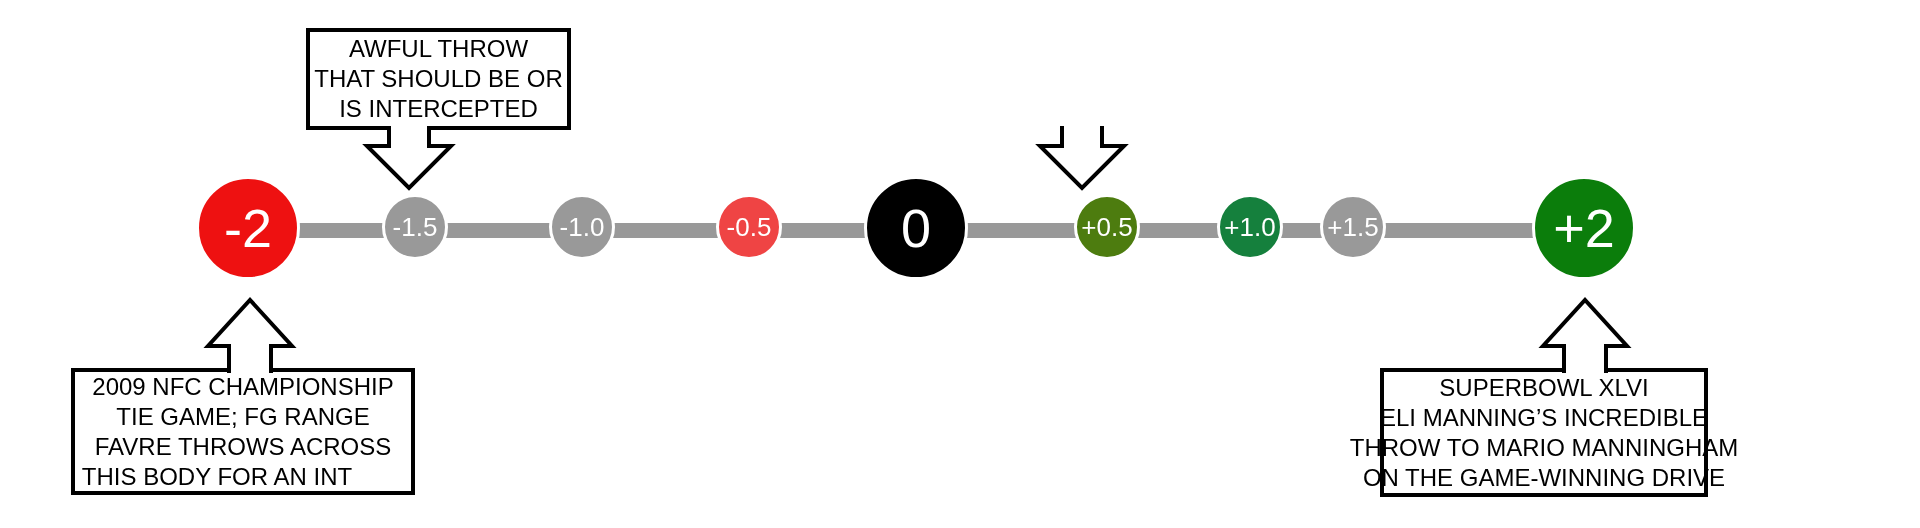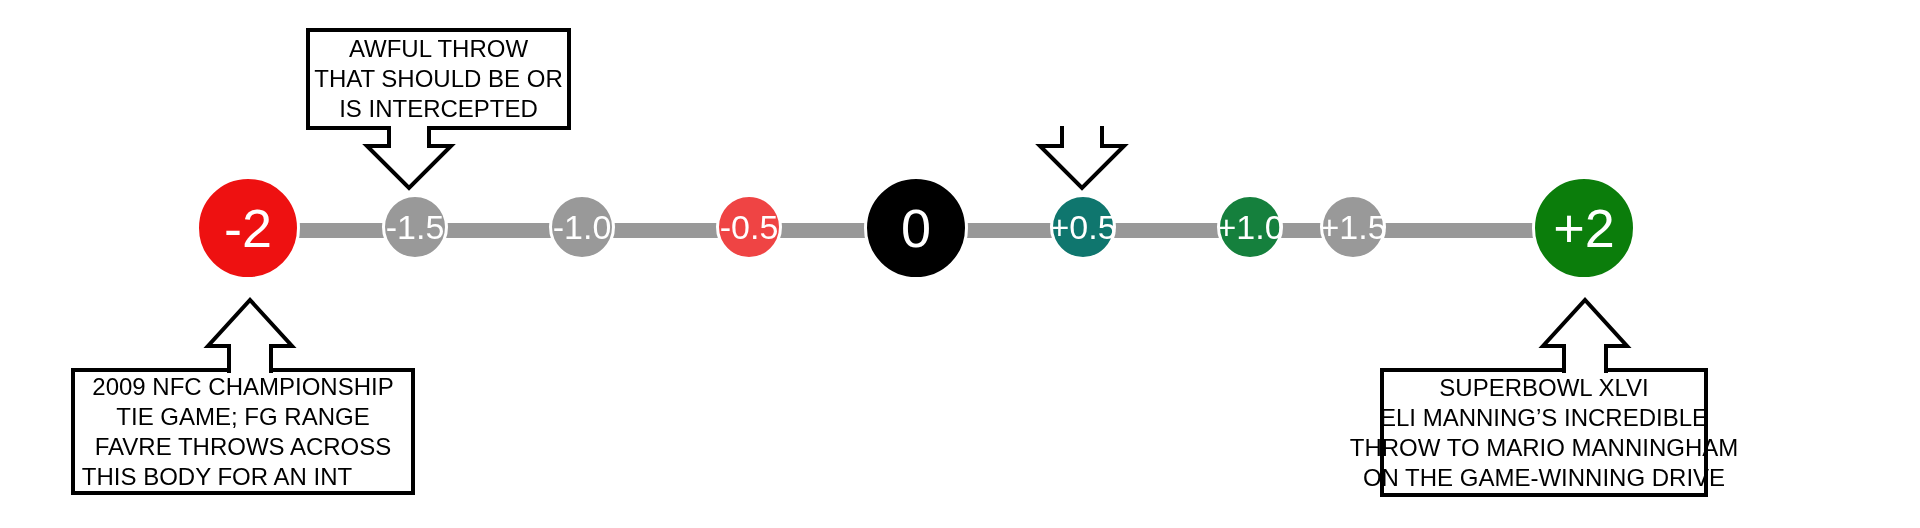--- a/index.html
+++ b/index.html
@@ -23,21 +23,21 @@
   .pt{
     position:absolute;
     border-radius:50%;
     display:flex;align-items:center;justify-content:center;
     color:#ffffff;
     z-index:2;
     border:3px solid #ffffff;
     box-sizing:border-box;
     line-height:1;
   }
-  .pt.minor{width:66px;height:66px;top:194px;font-size:34px;}
+  .pt.minor{width:66px;height:66px;top:194px;font-size:26px;}
   .pt.major{width:104px;height:104px;top:176px;font-size:54px;}
   
   .pt.p0{left:196px;}  .pt.p1{left:382px;} .pt.p2{left:549px;}
   .pt.p3{left:716px;}  .pt.p4{left:864px;} .pt.p5{left:1050px;}
   .pt.p6{left:1217px;} .pt.p7{left:1320px;}.pt.p8{left:1532px;}
   
   .callout{
     position:absolute;
     background:#ffffff;
     border:4px solid #000000;
@@ -69,21 +69,21 @@
 
 <div id="canvas">
 
   <div class="scale-line" style="background-color: rgb(153, 153, 153);"></div>
 
   <div class="pt major p0" style="background-color: rgb(238, 17, 17);">-2</div>
   <div class="pt minor p1" style="background-color: rgb(153, 153, 153);">-1.5</div>
   <div class="pt minor p2" style="background-color: rgb(153, 153, 153);">-1.0</div>
   <div class="pt minor p3" style="background-color: #ef4444;">-0.5</div>
   <div class="pt major p4" style="background-color: rgb(0, 0, 0);">0</div>
-  <div class="pt minor p5" style="background-color: #0f766e;">+0.5</div>
+  <div class="pt minor p5" style="background-color: #4d7c0f; margin-left: 24px;">+0.5</div>
   <div class="pt minor p6" style="background-color: #15803d;">+1.0</div>
   <div class="pt minor p7" style="background-color: rgb(153, 153, 153);">+1.5</div>
   <div class="pt major p8" style="background-color: rgb(11, 125, 11);">+2</div>
 
   <div class="callout tl">
     <span class="line">AWFUL THROW</span>
     <span class="line">THAT SHOULD BE OR</span>
     <span class="line">IS INTERCEPTED</span>
   </div>
   <svg class="arrow down a-tl" viewBox="0 0 100 64">

